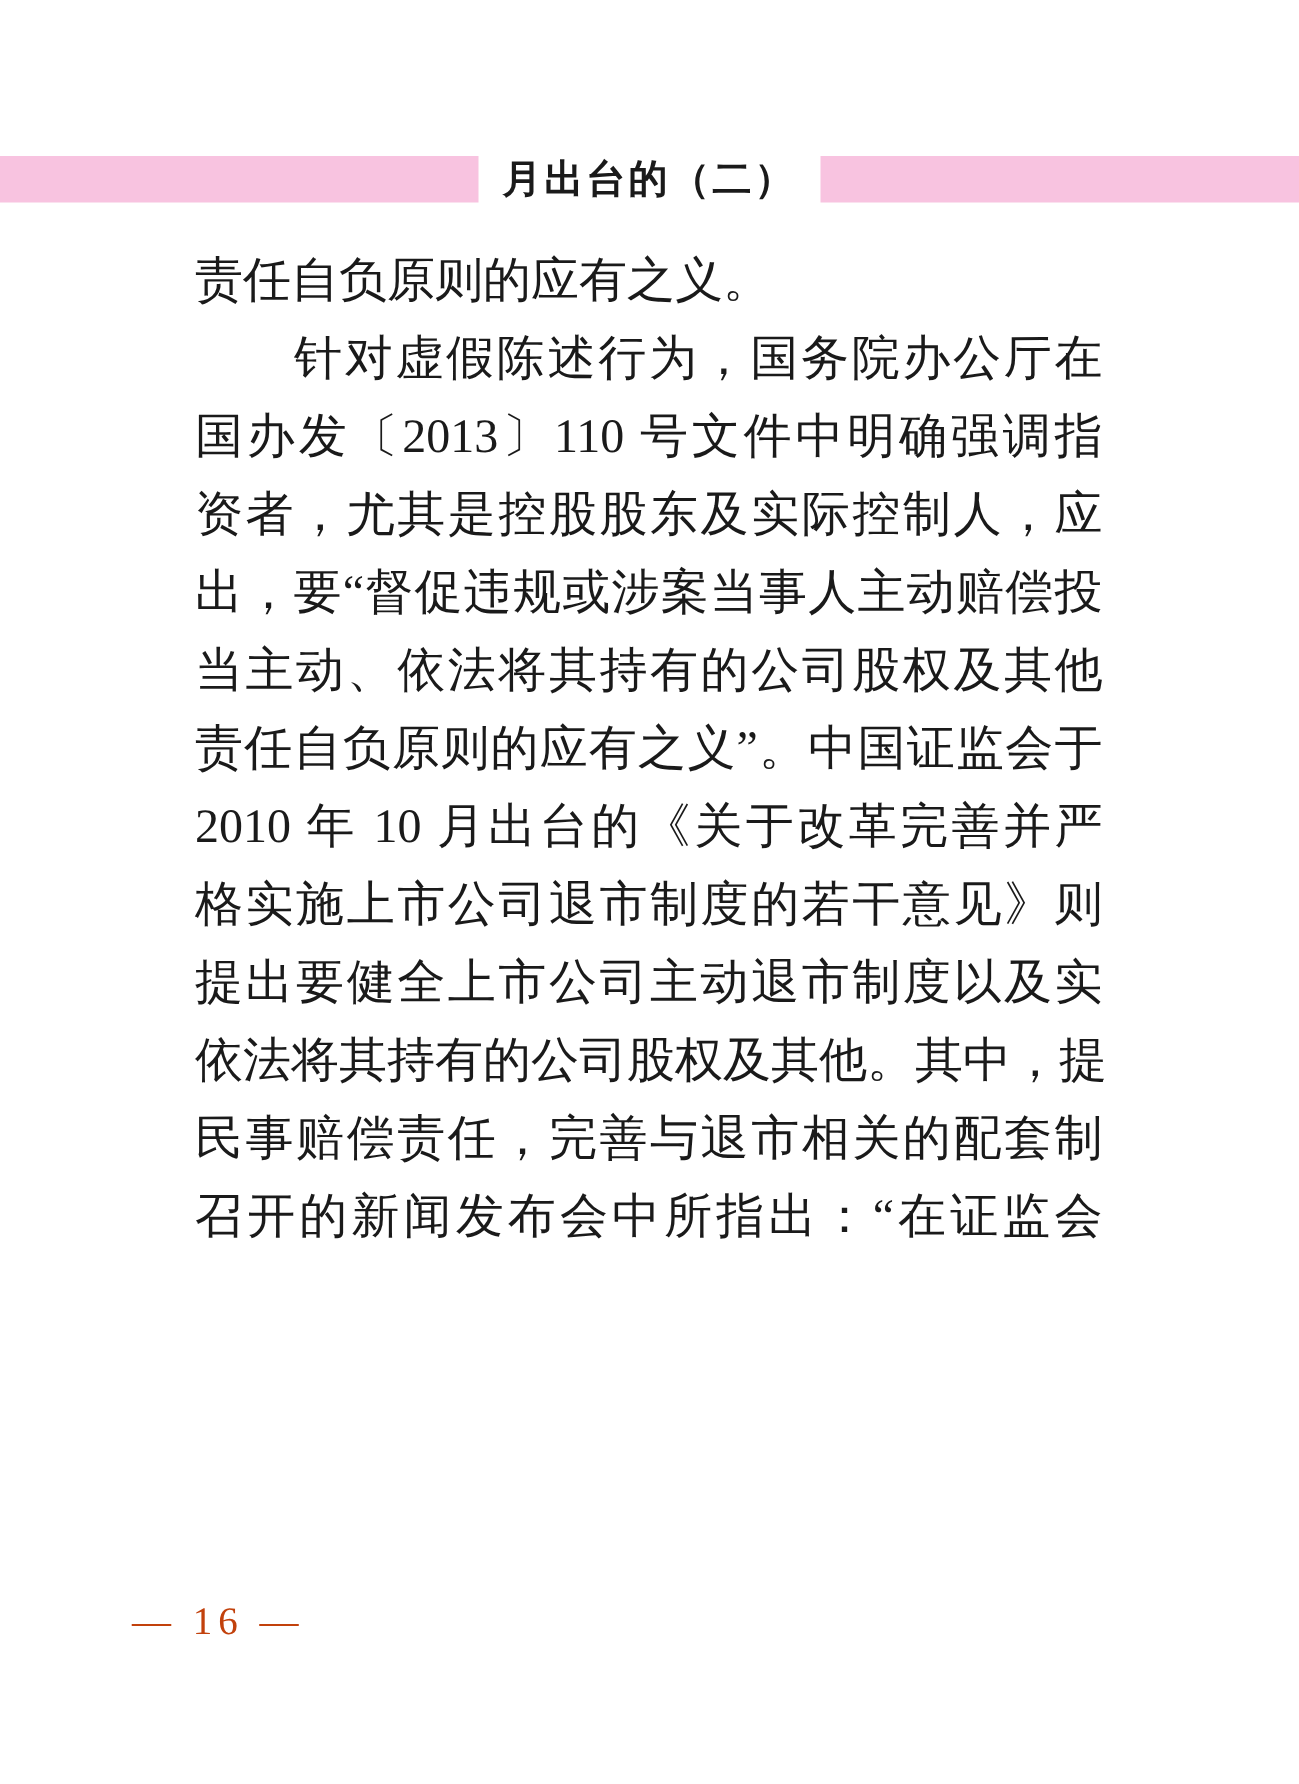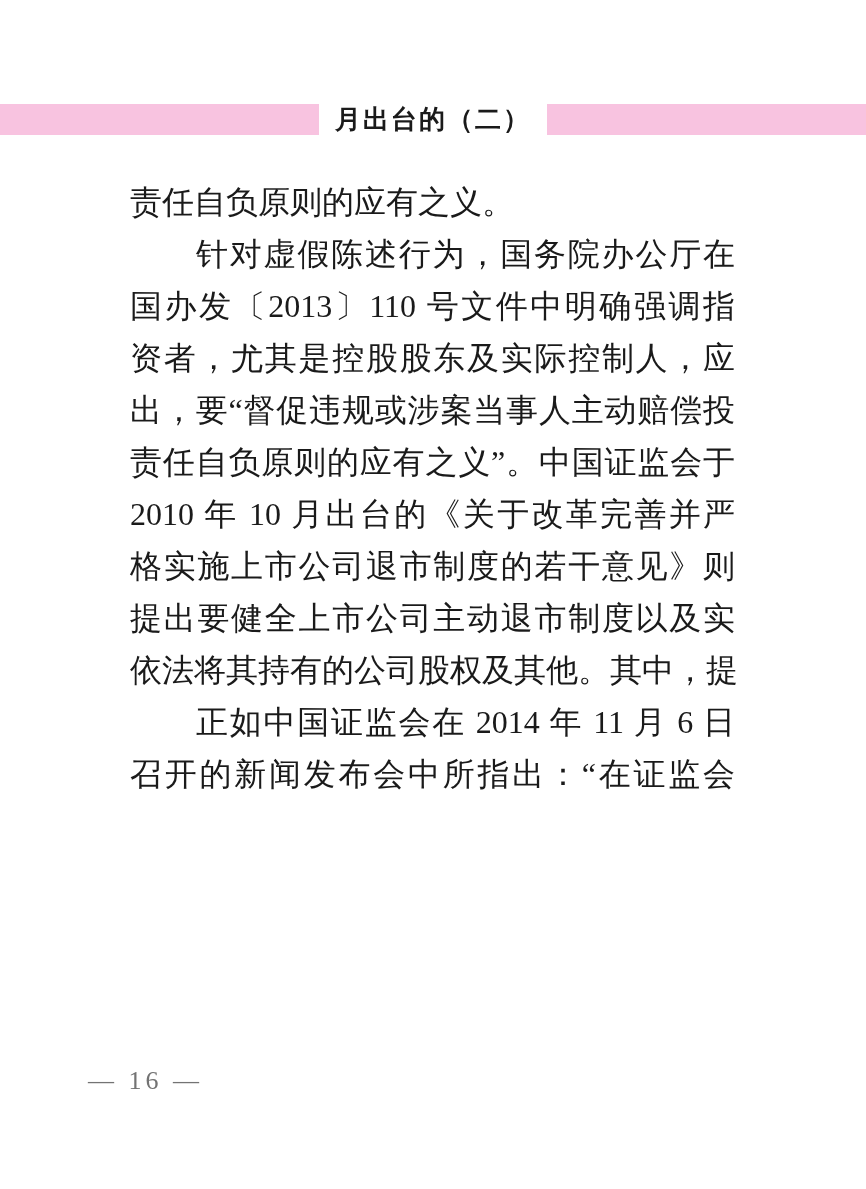--- a/index.html
+++ b/index.html
@@ -44,21 +44,20 @@
   }
 
   
   .body-text {
     position: absolute;
     top: 160px;
     left: 130px;
     width: 605px;
     font-size: 32px;
     color: #1a1a1a;
-    margin-top: 16px;
   }
   .line {
     height: 52px;
     line-height: 52px;
     white-space: nowrap;
     text-align: justify;
     text-align-last: justify;
     text-justify: inter-character;
   }
   .line.short {
@@ -69,21 +68,21 @@
     padding-left: 66px;
     font-family: Liberation Serif, serif;
   }
 
   
   .footer {
     position: absolute;
     top: 1066px;
     left: 88px;
     font-size: 26px;
-    color: #737373;
+    color: #c2410c;
     letter-spacing: 4px;
     white-space: nowrap;
   }
 </style>
 </head>
 <body>
 
 <div class="page">
 
   <div class="running-header">
@@ -91,26 +90,27 @@
     <div class="header-title" data-bind="header.title">月出台的（二）</div>
     <div class="header-bar" data-bind-style="backgroundColor:header.bar_color" style="background-color: rgb(248, 195, 224);"></div>
   </div>
 
   <div class="body-text">
     <div class="line short" data-bind="body.lines.0.text">责任自负原则的应有之义。</div>
     <div class="line indent" data-bind="body.lines.1.text">针对虚假陈述行为，国务院办公厅在</div>
     <div class="line" data-bind="body.lines.2.text">国办发〔2013〕110 号文件中明确强调指</div>
     <div class="line" data-bind="body.lines.4.text">资者，尤其是控股股东及实际控制人，应</div>
     <div class="line" data-bind="body.lines.3.text">出，要“督促违规或涉案当事人主动赔偿投</div>
+    <div class="line" data-bind="body.lines.5.text">当主动、依法将其持有的公司股权及其他</div>
     <div class="line" data-bind="body.lines.6.text">责任自负原则的应有之义”。中国证监会于</div>
     <div class="line" data-bind="body.lines.7.text">2010 年 10 月出台的《关于改革完善并严</div>
     <div class="line" data-bind="body.lines.8.text">格实施上市公司退市制度的若干意见》则</div>
     <div class="line" data-bind="body.lines.9.text">提出要健全上市公司主动退市制度以及实</div>
     <div class="line" data-bind="body.lines.10.text">依法将其持有的公司股权及其他。其中，提</div>
-    <div class="line indent" data-bind="body.lines.14.text">正如中国证监会在 2014 年 11 月 6 日</div>
+    <div class="line" data-bind="body.lines.12.text">民事赔偿责任，完善与退市相关的配套制</div>
     <div class="line" data-bind="body.lines.15.text">召开的新闻发布会中所指出：“在证监会</div>
   </div>
 
   <div class="footer">
     <span data-bind="footer.page_number">— 16 —</span>
   </div>
 
 </div>
 
 </body></html>

